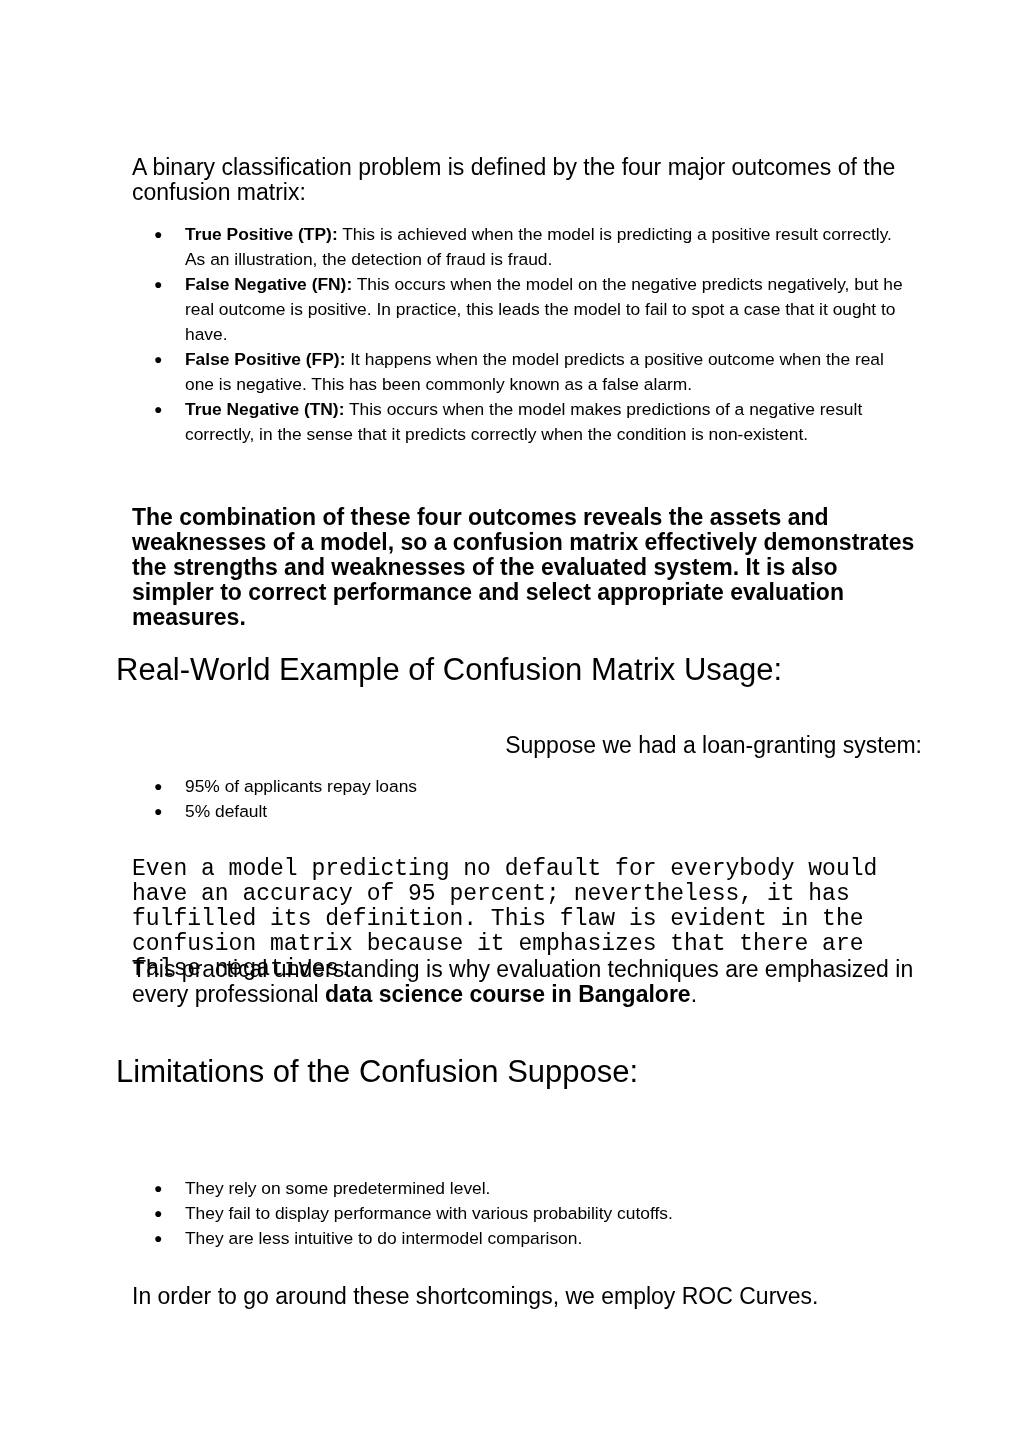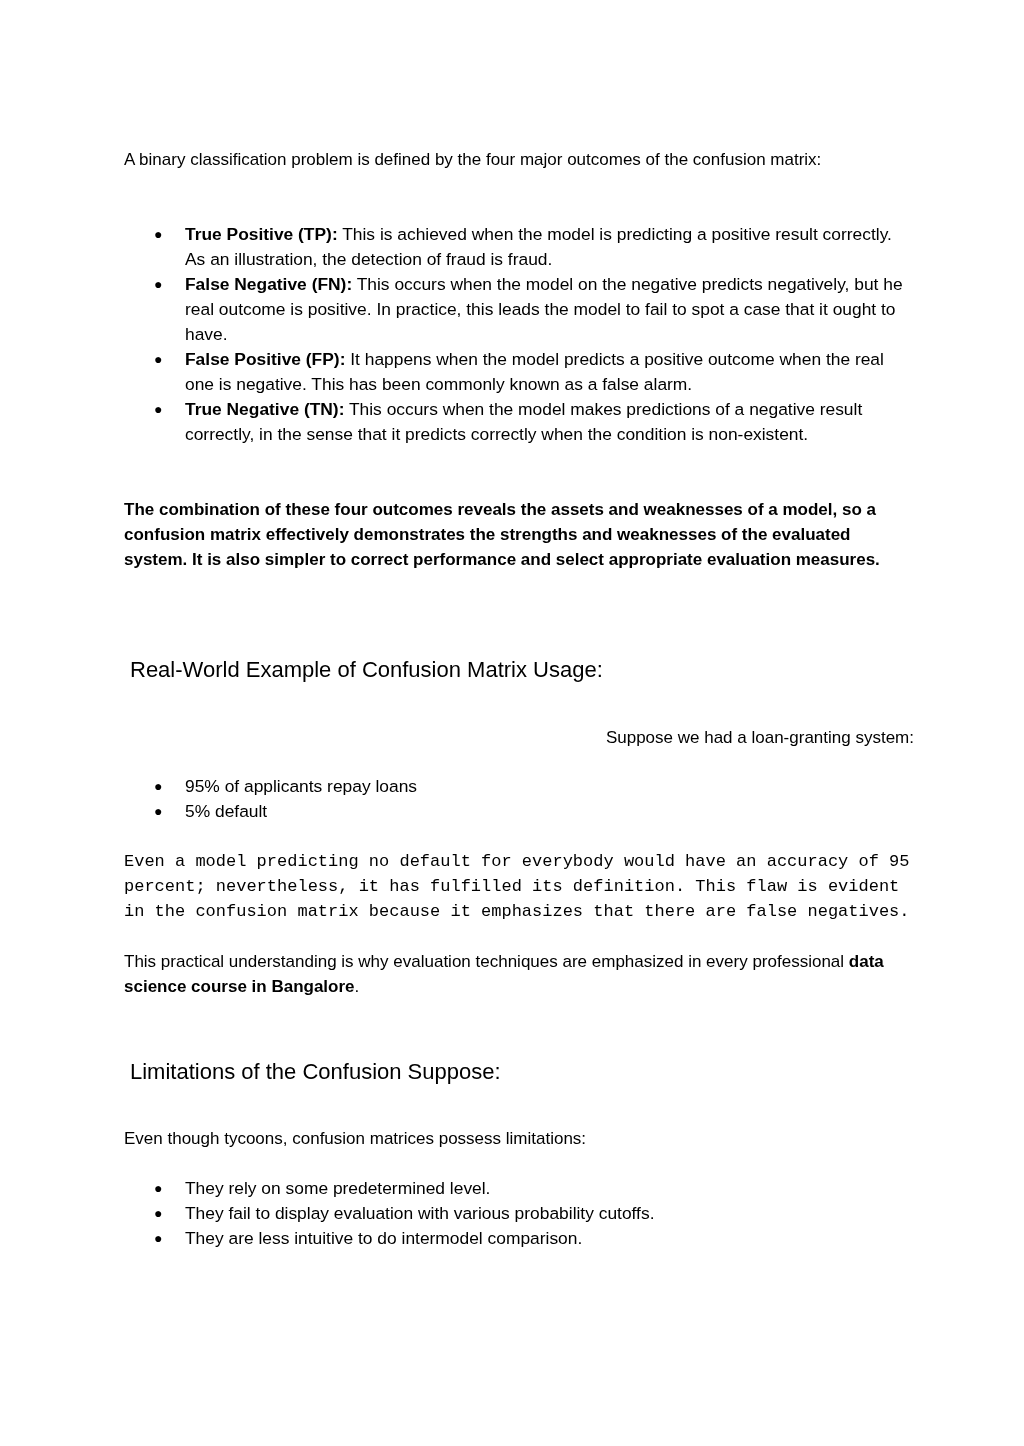--- a/index.html
+++ b/index.html
@@ -1,20 +1,20 @@
 <!DOCTYPE html>
 <html><head>
   <meta charset="utf-8">
   <style>
     html, body { margin: 0; padding: 0; background: #ffffff; }
     body { width: 1024px; height: 1446px; position: relative; overflow: hidden;
            font-family: "Liberation Sans", sans-serif; color: #000000; }
     .page { position: absolute; left: 0; top: 0; width: 1024px; height: 1446px; background: #ffffff; }
-    .p { position: absolute; left: 124px; width: 790px; font-size: 17px; line-height: 25px; margin: 0; }
-    .h2 { position: absolute; left: 130px; width: 790px; font-size: 22px; line-height: 34px; margin: 0; font-weight: normal; }
+    .p { position: absolute; left: 124px; width: 790px; font-size: 23px; line-height: 25px; margin: 8px; }
+    .h2 { position: absolute; left: 116px; width: 790px; font-size: 31px; line-height: 34px; margin: 0; font-weight: normal; }
     .ul { position: absolute; left: 124px; width: 790px; margin: 0; padding: 0; list-style: none; }
     .li { position: relative; padding-left: 61px; font-size: 17.4px; line-height: 25px; }
     .bullet { position: absolute; left: 30px; top: 0; font-size: 14px; line-height: 25px; }
     b { font-weight: bold; }
   </style>
 </head>
 <body>
 
 <div class="page">
 
@@ -55,31 +55,31 @@
       <span>5% default</span>
     </li>
   </ul>
 
   <p class="p" style="top:849px;font-family:Liberation Mono, monospace;">Even a model predicting no default for everybody would have an accuracy of 95 percent; nevertheless, it has fulfilled its definition. This flaw is evident in the confusion matrix because it emphasizes that there are false negatives.</p>
 
   <p class="p" style="top:949px;"><span>This practical understanding is why evaluation techniques are emphasized in every professional </span><b>data science course in Bangalore</b><span>.</span></p>
 
   <h2 class="h2" style="top:1055px;">Limitations of the Confusion Suppose:</h2>
 
-  <p class="p" style="top:1126px;">Even though tycoons, confusion matrices possess limitations:</p>
 
   <ul class="ul" style="top:1176px;">
     <li class="li">
       <span class="bullet">●</span>
       <span>They rely on some predetermined level.</span>
     </li>
     <li class="li">
       <span class="bullet">●</span>
-      <span>They fail to display evaluation with various probability cutoffs.</span>
+      <span>They fail to display performance with various probability cutoffs.</span>
     </li>
     <li class="li">
       <span class="bullet">●</span>
       <span>They are less intuitive to do intermodel comparison.</span>
     </li>
   </ul>
 
+  <p class="p" style="top:1276px;">In order to go around these shortcomings, we employ ROC Curves.</p>
 
 </div>
 
 </body></html>

